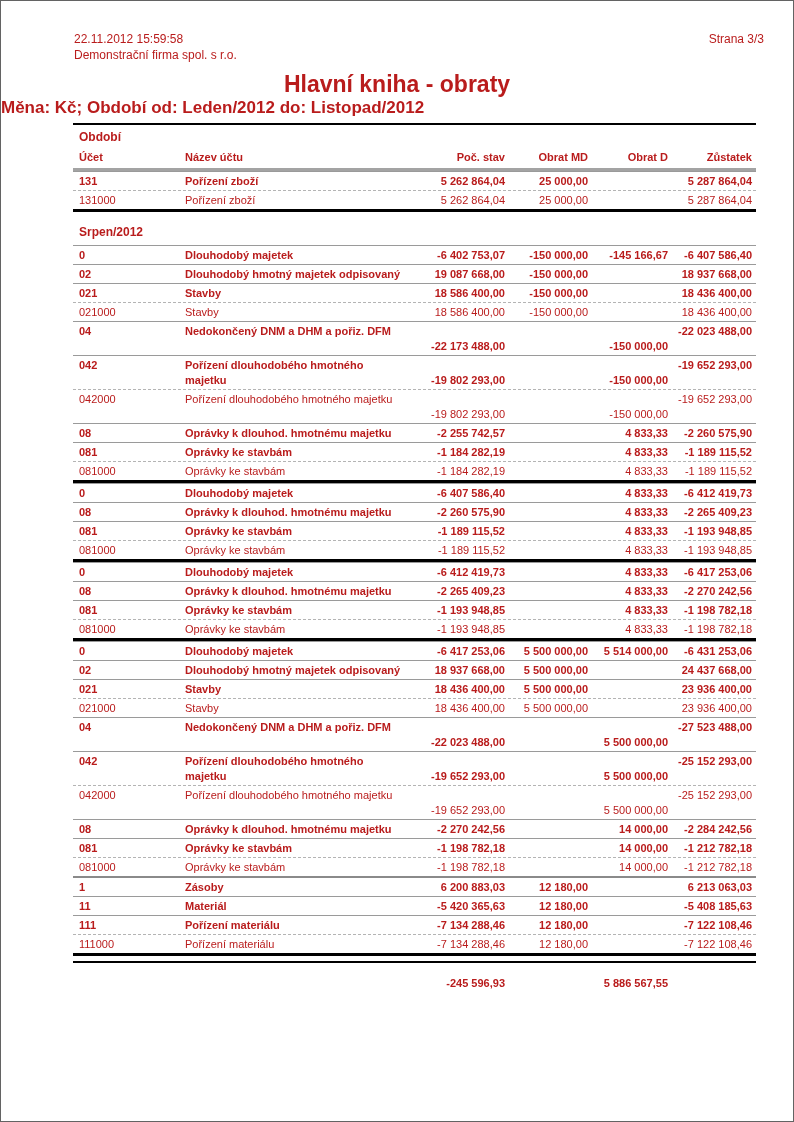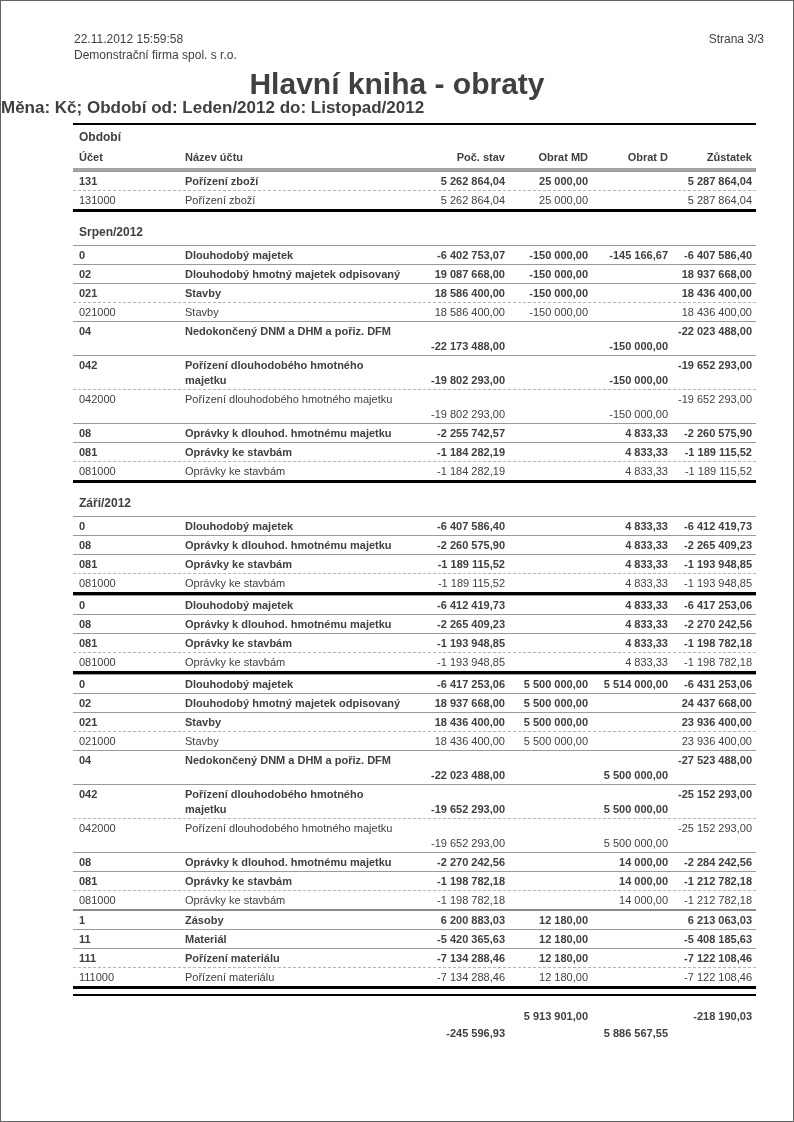--- a/index.html
+++ b/index.html
@@ -3,27 +3,27 @@
 <meta charset="utf-8">
 <style>
   html,body{margin:0;padding:0;background:#ffffff;}
   .page{
     position:relative;
     width:794px;height:1122px;
     box-sizing:border-box;
     background:#fff;
     border:1px solid #636363;
     font-family:"Liberation Sans",sans-serif;
-    color:#404040;
+    color:#b91c1c;
     overflow:hidden;
   }
   .page-head{position:relative;padding:30px 39px 0 73px;}
   .meta-line{font-size:12px;line-height:16px;}
   .page-number{position:absolute;top:30px;right:29px;font-size:12px;line-height:16px;}
-  .title{text-align:center;font-size:30px;font-weight:bold;margin-top:8px;line-height:26px;}
+  .title{text-align:center;font-size:23px;font-weight:bold;margin-top:8px;line-height:26px;}
   .subtitle{font-size:17px;font-weight:bold;margin-top:3px;line-height:15px;}
 
   .report{margin:8px 39px 0 72px;width:683px;box-sizing:border-box;}
 
   .table-head{border-top:2px solid #000;border-bottom:3px solid #a3a3a3;padding:5px 0 4px;}
   .period-label{font-size:12px;font-weight:bold;line-height:15px;padding-left:6px;margin-bottom:5px;}
   .head-row,.rowline{
     display:grid;
     grid-template-columns:106px 212px 112px 83px 80px 84px;
   }
@@ -221,21 +221,20 @@
                 <span class="c-nazev">Oprávky ke stavbám</span>
                 <span class="cn c-poc">-1 184 282,19</span>
                 <span class="cn c-md"></span>
                 <span class="cn c-d">4 833,33</span>
                 <span class="cn c-zust">-1 189 115,52</span>
               </div>
             </div>
           </div>
         </div>
         <div class="section">
-          <div class="sec-heading">Září/2012</div>
           <div class="sec-body">
             <div class="row sep-solid bold">
               <div class="rowline">
                 <span class="c-ucet">0</span>
                 <span class="c-nazev">Dlouhodobý majetek</span>
                 <span class="cn c-poc">-6 407 586,40</span>
                 <span class="cn c-md"></span>
                 <span class="cn c-d">4 833,33</span>
                 <span class="cn c-zust">-6 412 419,73</span>
               </div>
@@ -480,28 +479,20 @@
                 <span class="cn c-md">12 180,00</span>
                 <span class="cn c-d"></span>
                 <span class="cn c-zust">-7 122 108,46</span>
               </div>
             </div>
           </div>
         </div>
       </div>
 
     <div class="totals">
-      <div class="rowline">
-        <span class="c-ucet"></span>
-        <span class="c-nazev"></span>
-        <span class="cn"></span>
-        <span class="cn">5 913 901,00</span>
-        <span class="cn"></span>
-        <span class="cn">-218 190,03</span>
-      </div>
       <div class="rowline">
         <span class="c-ucet"></span>
         <span class="c-nazev"></span>
         <span class="cn">-245 596,93</span>
         <span class="cn"></span>
         <span class="cn">5 886 567,55</span>
         <span class="cn"></span>
       </div>
     </div>
 

